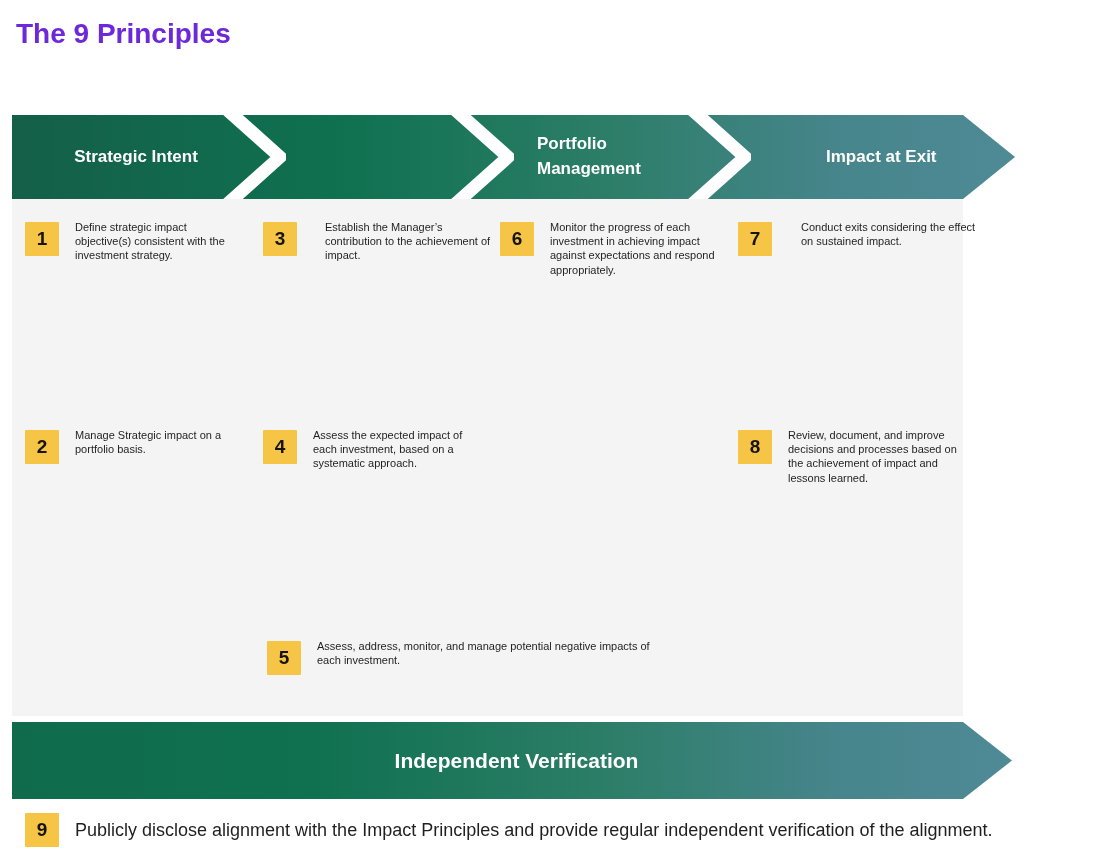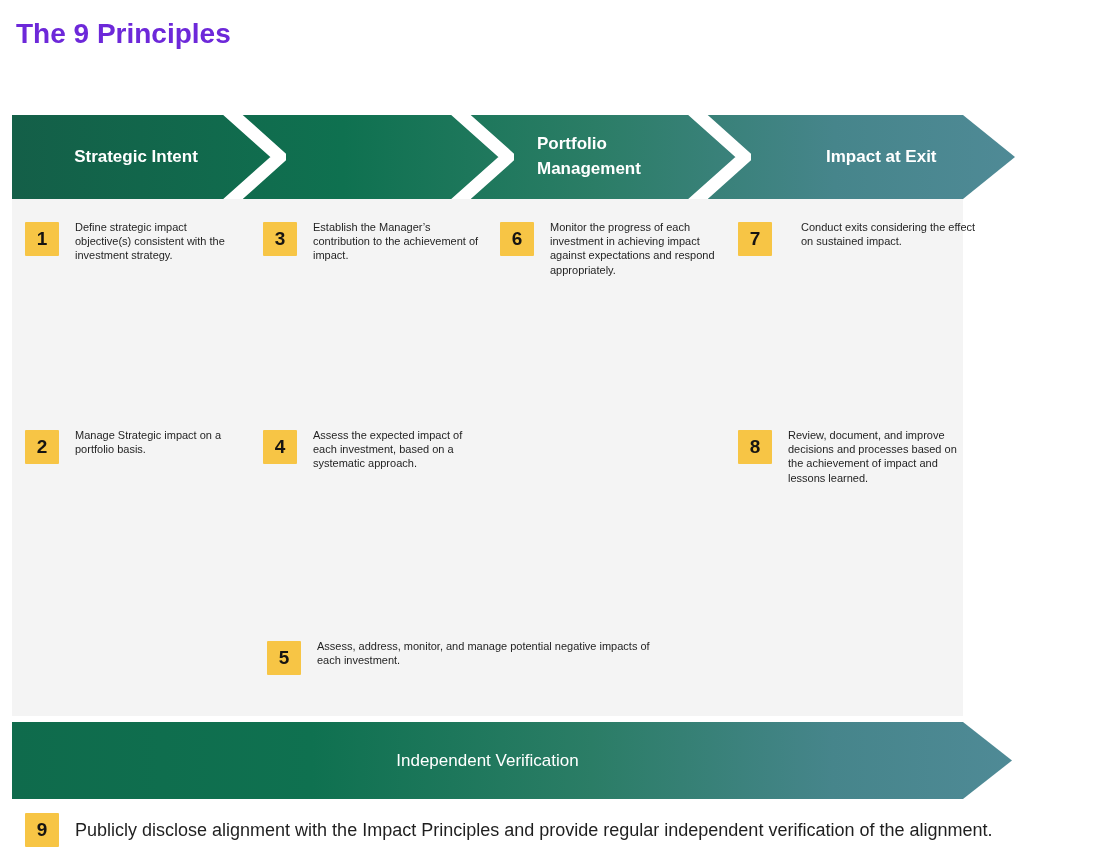--- a/index.html
+++ b/index.html
@@ -103,22 +103,23 @@
   .verify-label {
     position: absolute;
     left: 0;
     top: 0;
     width: 951px;
     height: 100%;
     display: flex;
     align-items: center;
     justify-content: center;
     color: #ffffff;
-    font-size: 17px;
-    font-weight: normal;
+    font-size: 21px;
+    font-weight: bold;
+    padding-left: 29px;
   }
 </style>
 </head>
 <body>
 
 <div class="page">
 
   <h1 class="page-title">The 9 Principles</h1>
 
   <div class="stage-banner">
@@ -138,21 +139,21 @@
 
   <div class="panel"></div>
 
   <div class="item" style="left:25px; top:222px;">
     <div class="num">1</div>
     <div class="txt" style="width:162px;">Define strategic impact objective(s) consistent with the investment strategy.</div>
   </div>
 
   <div class="item" style="left:263px; top:222px;">
     <div class="num">3</div>
-    <div class="txt" style="width:172px;">Establish the Manager’s contribution to the achievement of impact.</div>
+    <div class="txt" style="width:172px;margin-left:12px;">Establish the Manager’s contribution to the achievement of impact.</div>
   </div>
 
   <div class="item" style="left:500px; top:222px;">
     <div class="num">6</div>
     <div class="txt" style="width:172px;">Monitor the progress of each investment in achieving impact against expectations and respond appropriately.</div>
   </div>
 
   <div class="item" style="left:738px; top:222px;">
     <div class="num">7</div>
     <div class="txt" style="width:185px;margin-left:13px;">Conduct exits considering the effect on sustained impact.</div>

